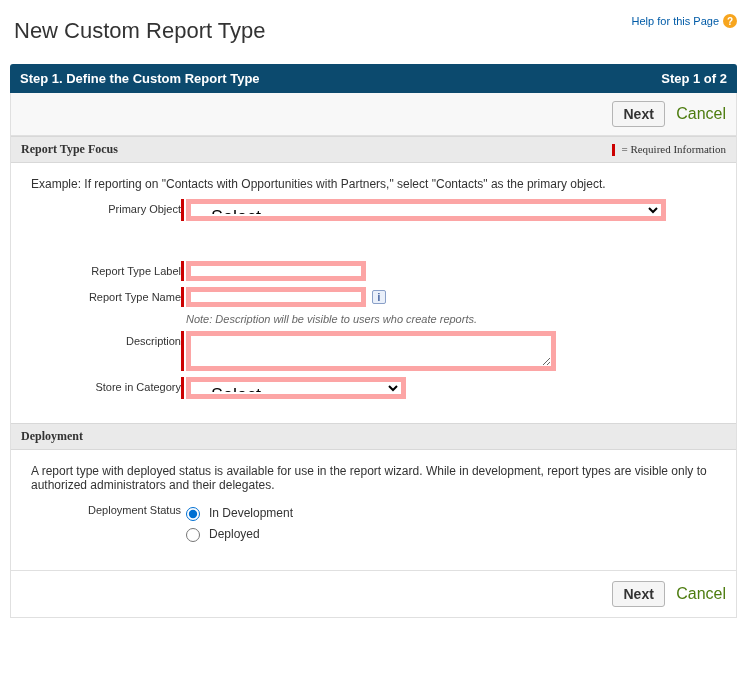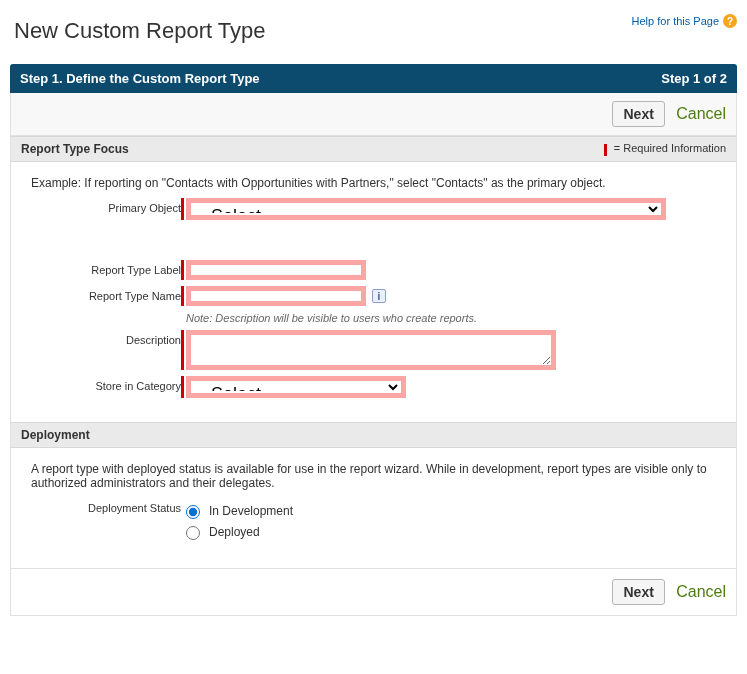--- a/index.html
+++ b/index.html
@@ -91,20 +91,21 @@
   .section-header {
     background: #eaeaea;
     padding: 5px 10px;
     font-weight: bold;
     color: #333;
     display: flex;
     justify-content: space-between;
     align-items: center;
     border-top: 1px solid #d8d8d8;
     border-bottom: 1px solid #d8d8d8;
+    font-family: Liberation Serif, serif;
   }
   .required-info {
     font-weight: normal;
     font-size: 11px;
     color: #333;
   }
   .req-bar {
     display: inline-block;
     width: 3px;
     height: 12px;

